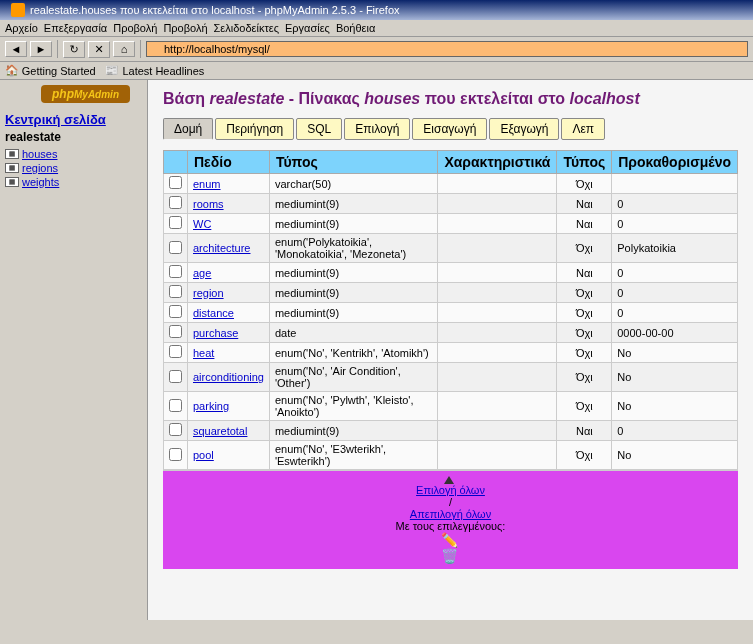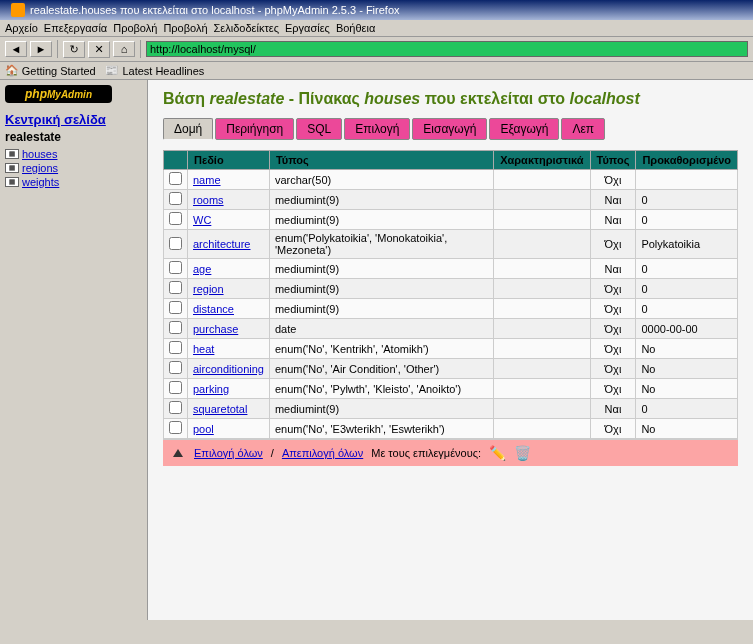--- a/index.html
+++ b/index.html
@@ -45,23 +45,23 @@
       font-size: 11px;
       cursor: pointer;
       min-width: 22px;
       text-align: center;
     }
     .toolbar-sep { width: 1px; height: 18px; background: #999; margin: 0 2px; }
     .address-bar {
       display: flex;
       align-items: center;
       flex: 1;
-      background: #22c55e;
+      background: #fdba74;
       border: 1px solid #666;
-      padding: 1px 3px;
+      padding: 1px 17px;
       font-size: 11px;
     }
 
     
     .bookmarks-bar {
       background: #d4d0c8;
       padding: 2px 5px;
       display: flex;
       gap: 10px;
       border-bottom: 1px solid #999;
@@ -143,94 +143,96 @@
       flex: 1;
       padding: 10px 15px;
       background: #f5f5f5;
       overflow: auto;
     }
 
     .page-title {
       font-size: 16px;
       font-weight: bold;
       margin-bottom: 10px;
-      color: #4d7c0f;
+      color: #701a75;
     }
     .page-title .db-name { font-style: italic; font-weight: bold; }
     .page-title .table-name { font-style: italic; font-weight: bold; }
     .page-title .host-name { font-style: italic; font-weight: bold; }
 
     
     .tab-bar {
       display: flex;
       gap: 2px;
       margin-bottom: 10px;
       flex-wrap: wrap;
     }
     .tab-btn {
-      background: #ec4899;
+      background: #fef9c3;
       border: 1px solid #888;
       padding: 3px 10px;
       font-size: 12px;
       cursor: pointer;
       border-radius: 2px;
     }
     .tab-btn.active {
       background: #d4d0c8;
       border-bottom: 1px solid #f5f5f5;
       font-weight: normal;
     }
 
     
     .data-table {
       border-collapse: collapse;
       width: 100%;
       font-size: 11px;
       background: white;
     }
     .data-table th {
-      background: #0f766e;
+      background: #7dd3fc;
       border: 1px solid #aaa;
       padding: 3px 6px;
       text-align: left;
       font-weight: bold;
-      font-size: 11px;
+      font-size: 14px;
     }
     .data-table td {
       border: 1px solid #ccc;
       padding: 2px 5px;
       vertical-align: middle;
     }
     .data-table tr:nth-child(even) td { background: #f0f0f0; }
     .data-table tr:nth-child(odd) td { background: #fafafa; }
     .data-table td.field-name { color: #0000cc; text-decoration: underline; cursor: pointer; }
 
     .checkbox-col { width: 18px; }
     input[type="checkbox"] { margin: 0; }
 
     
     .bottom-bar {
       display: flex;
       align-items: center;
-      gap: 8px;
+      gap: 0;
       padding: 5px 10px;
       border-top: 1px solid #ccc;
-      background: #fca5a5;
+      background: #d946ef;
       font-size: 11px;
       flex-wrap: wrap;
+      flex-direction: column;
     }
     .bottom-bar a { color: #0000cc; text-decoration: underline; cursor: pointer; }
 
     
     .logo-box {
-      background: #000000;
+      background: #a16207;
       border-radius: 4px;
-      padding: 2px 20px;
+      padding: 2px 11px;
       margin-bottom: 6px;
       display: inline-block;
+      margin-left: 36px;
     }
     .logo-php { color: #f5c518; font-weight: bold; font-size: 12px; font-style: italic; }
   </style>
 </head>
 <body>
 
 <div class="titlebar">
   <span class="titlebar-icon"></span>
   <span>realestate.houses που εκτελείται στο localhost - phpMyAdmin 2.5.3 - Firefox</span>
 </div>
@@ -324,21 +326,21 @@
           <th>Πεδίο</th>
           <th>Τύπος</th>
           <th>Χαρακτηριστικά</th>
           <th>Τύπος</th>
           <th>Προκαθορισμένο</th>
         </tr>
       </thead>
       <tbody id="table-body">
       <tr>
             <td class="checkbox-col"><input type="checkbox" style=""></td>
-            <td class="field-name">name</td>
+            <td class="field-name">enum</td>
             <td>varchar(50)</td>
             <td></td>
             <td style="text-align: center;">Όχι</td>
             <td></td>
           </tr>
           <tr>
             <td class="checkbox-col"><input type="checkbox" style=""></td>
             <td class="field-name">rooms</td>
             <td>mediumint(9)</td>
             <td></td>

